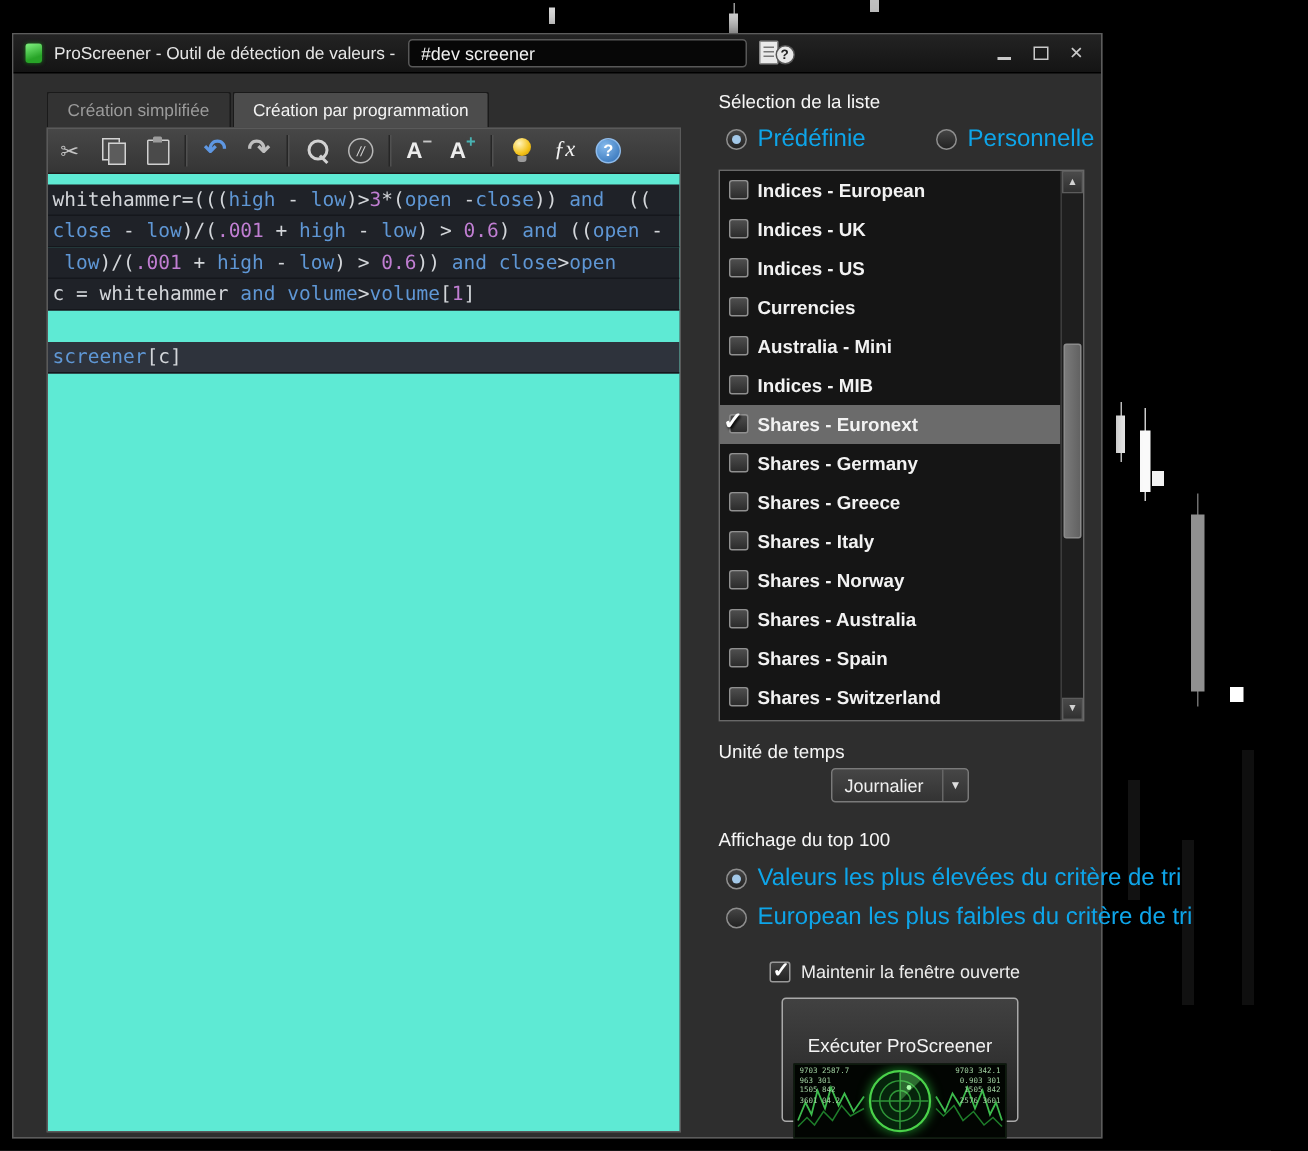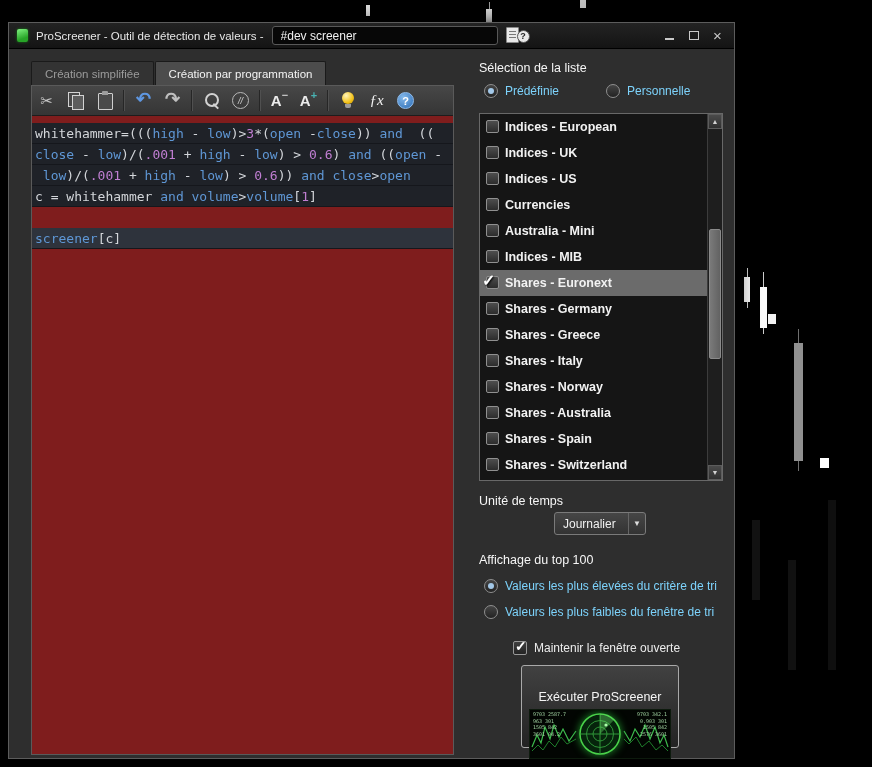--- a/index.html
+++ b/index.html
@@ -44,36 +44,36 @@
 .tb-comment .tb-glyph{width:17px;height:17px;border:1px solid #b8b8b8;border-radius:50%;font-size:9px;font-style:italic;color:#d6d6d6;display:flex;align-items:center;justify-content:center}
 .tb-font-decrease .tb-glyph,.tb-font-increase .tb-glyph{font-size:15px;font-weight:bold;color:#ececec}
 .tb-sub{font-size:11px;font-weight:bold;margin-top:-11px}
 .tb-font-decrease .tb-sub{color:#c6c6c6}
 .tb-font-increase .tb-sub{color:#49b3b3}
 .tb-hint::before{content:"";position:absolute;left:8px;top:4px;width:12px;height:12px;border-radius:50%;background:radial-gradient(circle at 35% 30%,#fff4bb,#f3c21a 60%,#c28f00)}
 .tb-hint::after{content:"";position:absolute;left:11px;top:16px;width:6px;height:4px;background:#9b9b9b;border-radius:0 0 2px 2px}
 .tb-insert-function .tb-glyph{font-family:"Liberation Serif",serif;font-style:italic;font-size:15px;color:#f2f2f2}
 .tb-help .tb-glyph{width:17px;height:17px;border-radius:50%;background:radial-gradient(circle at 35% 30%,#84b9ec,#2c6cb4);border:1px solid #8fbcec;color:#fff;font-size:11px;font-weight:bold;display:flex;align-items:center;justify-content:center}
 
-.code-area{flex:1;background:#7f1d1d;padding-top:7px;overflow:hidden;cursor:text}
+.code-area{flex:1;background:#5eead4;padding-top:7px;overflow:hidden;cursor:text}
 .code-line{height:21px;line-height:21px;font-family:"DejaVu Sans Mono",monospace;font-size:13px;white-space:pre;padding-left:3px;color:#d3d6da}
 .code-line.filled{background:#1f2228;border-bottom:1px solid #15171c}
 .code-line.current{background:#2e333c}
 .tok-p{color:#d3d6da}
 .tok-k{color:var(--keyword,#5f97d5)}
 .tok-n{color:var(--number,#c07ed2)}
 
 .right-col{position:absolute;left:457px;top:30px;width:262px;height:702px;color:#eaeaea}
 .section-title{position:absolute;font-size:12.5px;font-weight:normal;color:#f6f6f6;white-space:nowrap}
 .st-list{left:13px;top:8px}
 .radio-row{position:absolute;left:18px;top:31px;display:flex;gap:47px}
 .radio-item{display:flex;align-items:center;gap:7px;white-space:nowrap}
 .radio{width:14px;height:14px;border-radius:50%;background:linear-gradient(#454545,#222);border:1px solid #8e8e8e;flex:none;display:flex;align-items:center;justify-content:center}
 .radio.sel::after{content:"";width:6px;height:6px;border-radius:50%;background:#a3c8e8}
-.radio-label{font-size:12px;color:#7dd3fc}
+.radio-label{font-size:16px;color:#0ea5e9}
 
 .listbox{position:absolute;left:13px;top:60px;width:244px;height:368px;background:#151515;border:1px solid #686868}
 .list-items{position:absolute;left:0;top:0;bottom:0;right:15px;overflow:hidden}
 .list-item{height:26px;position:relative;display:flex;align-items:center;padding-left:25px;font-size:12.5px;font-weight:bold;color:#f2f2f2;white-space:nowrap}
 .list-item .cb{position:absolute;left:6px;top:6px;width:13px;height:13px;border:1px solid #909090;background:linear-gradient(#4e4e4e,#2c2c2c);border-radius:2px}
 .list-item.selected{background:var(--selection-bg,#6b6b6b)}
 .list-item .check{position:absolute;left:2px;top:1px;font-size:16px;font-weight:bold;color:#fff;text-shadow:1px 1px 2px #000}
 .list-scrollbar{position:absolute;right:0;top:0;bottom:0;width:15px;background:#242424;border-left:1px solid #3c3c3c;display:flex;flex-direction:column}
 .sb-btn{height:15px;flex:none;background:linear-gradient(#4a4a4a,#303030);border:1px solid #5c5c5c;display:flex;align-items:center;justify-content:center}
 .sb-btn .arr{font-size:7px;color:#d2d2d2;line-height:7px}
@@ -300,21 +300,21 @@
     </div>
 
     <div class="section-title st-top">Affichage du top 100</div>
     <div class="top-radios" id="top100-radios">
         <div class="radio-item">
           <span class="radio sel"></span>
           <span class="radio-label">Valeurs les plus élevées du critère de tri</span>
         </div>
         <div class="radio-item">
           <span class="radio"></span>
-          <span class="radio-label">Valeurs les plus faibles du fenêtre de tri</span>
+          <span class="radio-label">European les plus faibles du critère de tri</span>
         </div>
       </div>
 
     <div class="keep-open">
       <span class="kb-box checked" id="keep-open-box">
           <span class="check">✓</span>
         </span>
       <span class="kb-label">Maintenir la fenêtre ouverte</span>
     </div>
 

